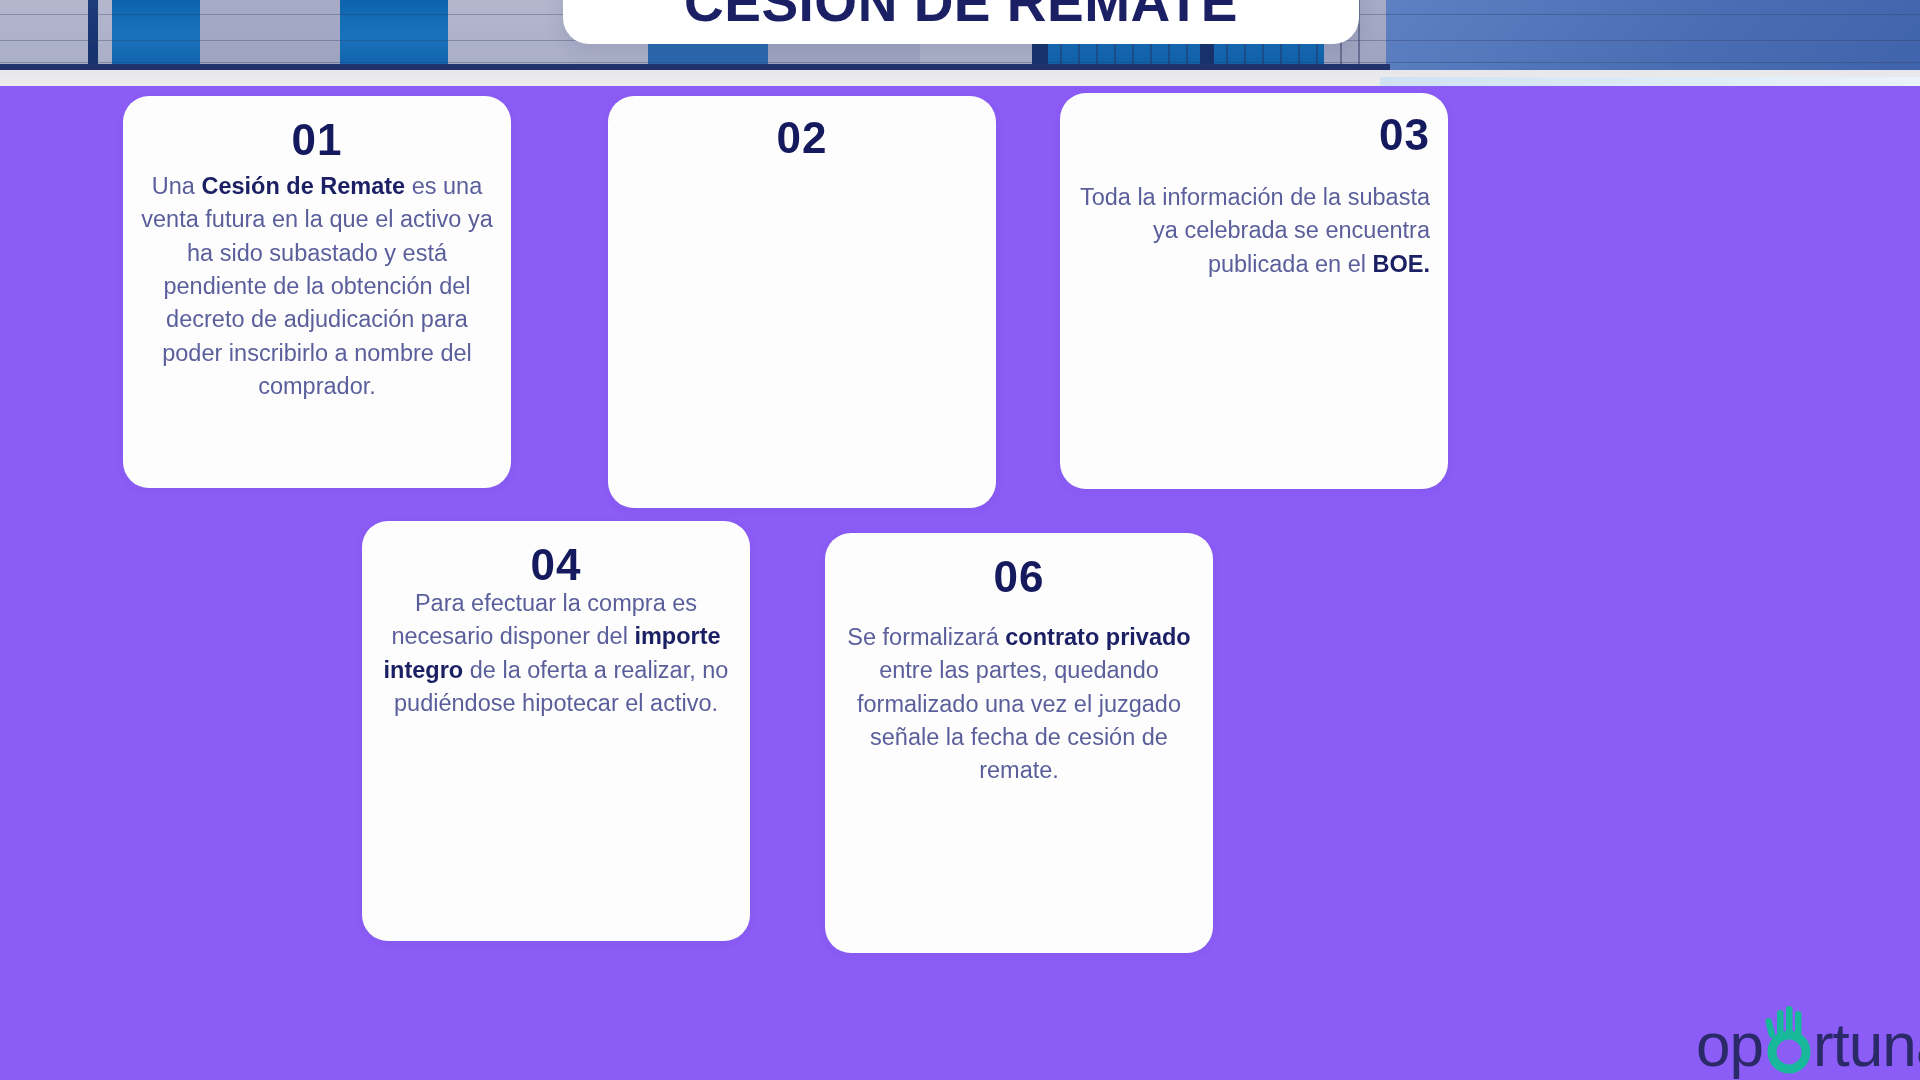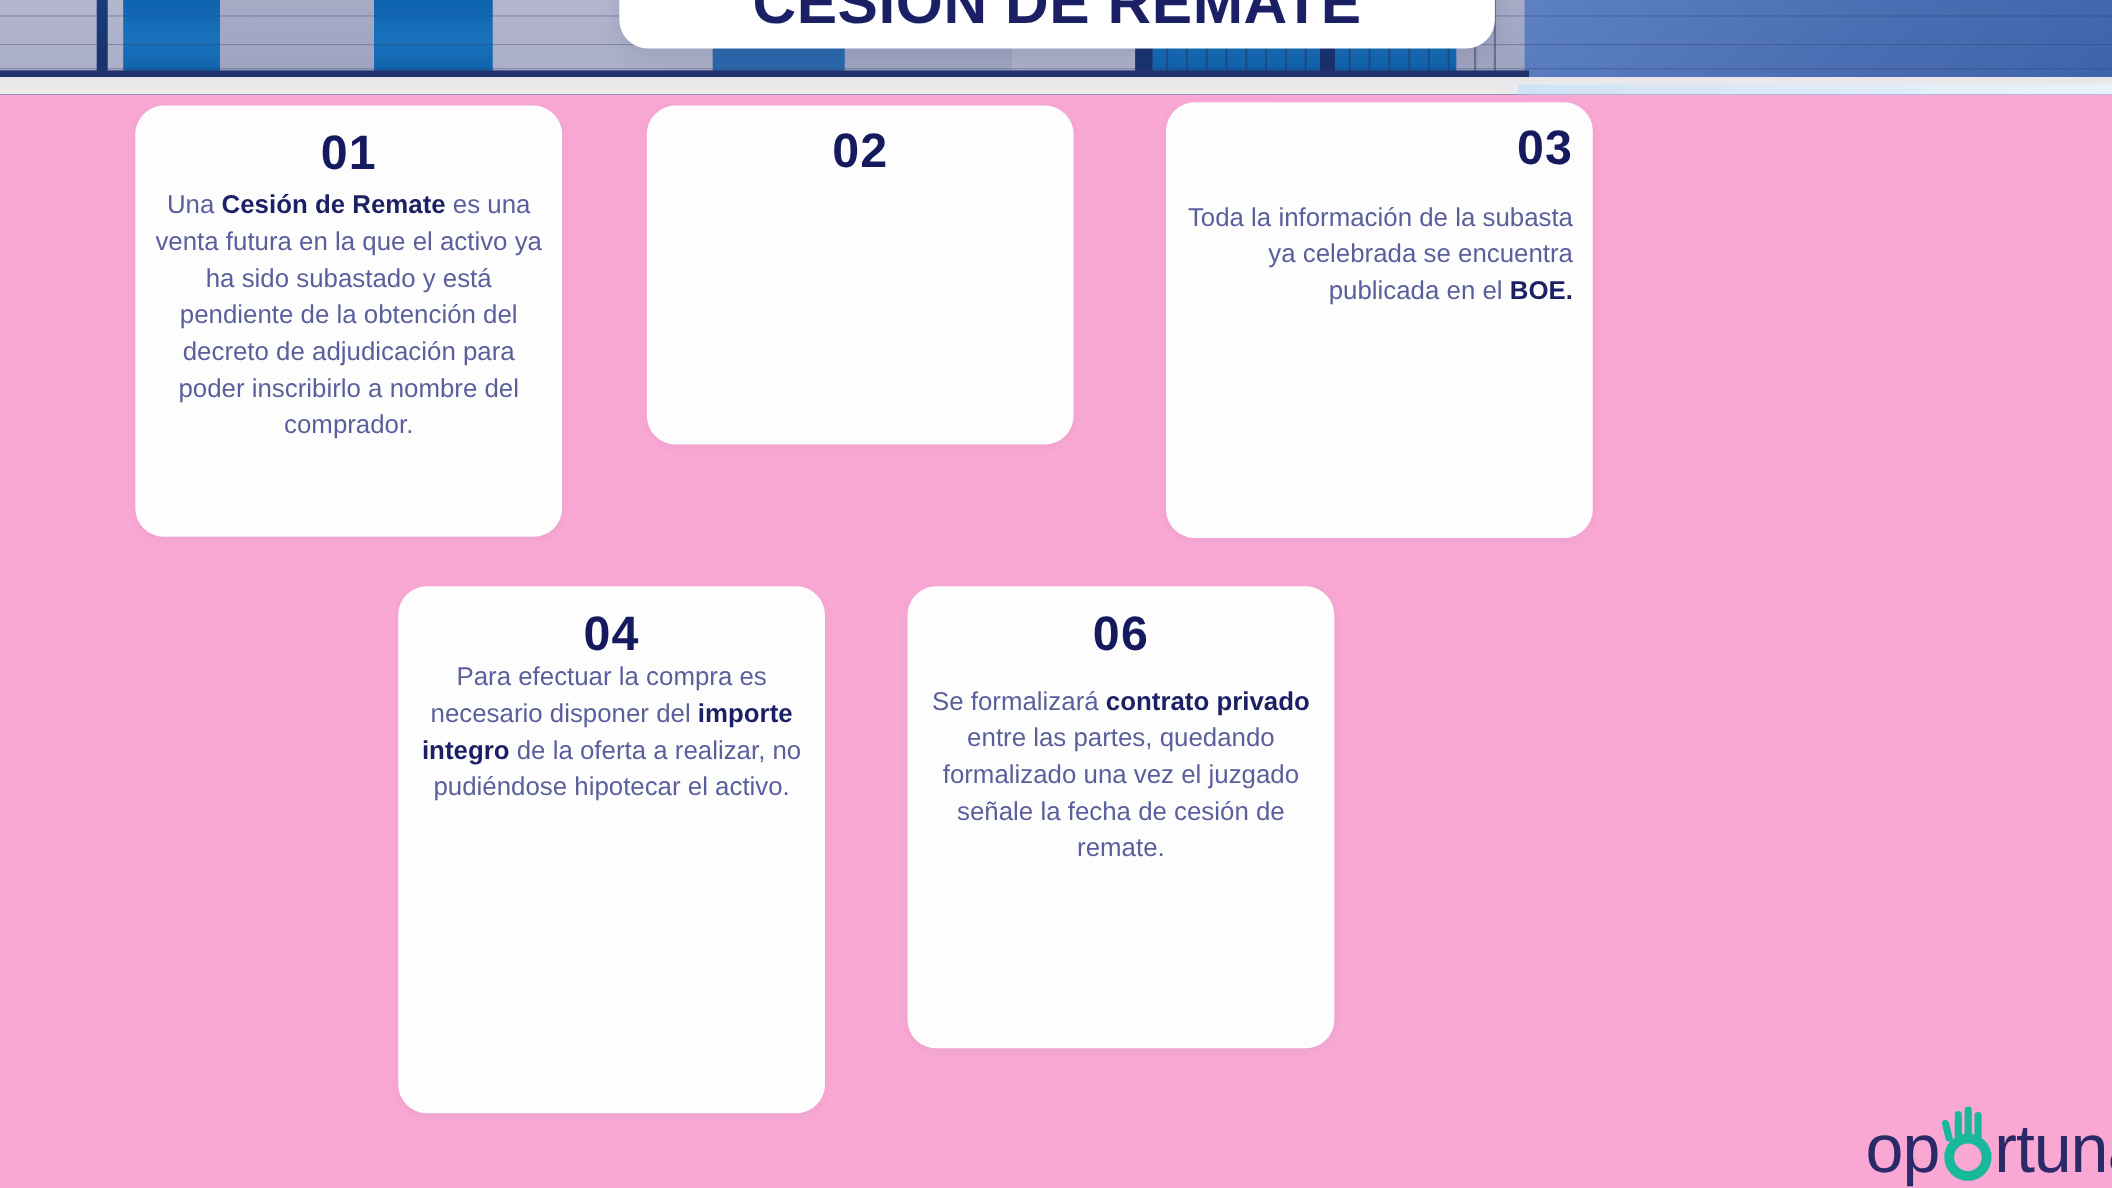--- a/index.html
+++ b/index.html
@@ -5,21 +5,21 @@
   * { margin:0; padding:0; box-sizing:border-box; }
   html,body{
     width:1920px; height:1080px; overflow:hidden;
     background:#edecec;
     font-family:"Liberation Sans", sans-serif;
   }
 
   #stage{
     position:relative;
     width:1920px; height:1080px;
-    background:#f9a8d4;
+    background:#8b5cf6;
   }
 
   
   .hero{
     position:absolute; left:0; top:0;
     width:1920px; height:86px;
     overflow:hidden;
     background:linear-gradient(180deg,#5c7bbd 0%,#4a6fb5 100%);
   }
   .hero .sky{
@@ -94,30 +94,30 @@
   .card .body b{
     color:#1b1f63;
     font-weight:bold;
   }
 
   
   #card-01{ left:123px;  top:96px;  width:388px;  height:392px; }
   #card-01 .num{  margin-top:22px; }
   #card-01 .body{ margin-top:8px; }
 
-  #card-02{ left:588px;  top:96px;  width:388px;  height:308px; }
+  #card-02{ left:608px;  top:96px;  width:388px;  height:412px; }
   #card-02 .num{  margin-top:20px; }
   #card-02 .body{ margin-top:24px; }
 
   #card-03{ left:1060px; top:93px;  width:388px;  height:396px;text-align:right; }
   #card-03 .num{  margin-top:20px; }
   #card-03 .body{ margin-top:24px; }
 
   
-  #card-04{ left:362px;  top:533px; width:388px;  height:479px; }
+  #card-04{ left:362px;  top:521px; width:388px;  height:420px; }
   #card-04 .num{  margin-top:22px; }
   #card-04 .body{ }
 
   #card-05{ left:825px;  top:533px; width:388px;  height:420px; }
   #card-05 .num{  margin-top:22px; }
   #card-05 .body{ margin-top:22px; }
 
   
   .logo{
     position:absolute; left:1696px; top:1014px;

